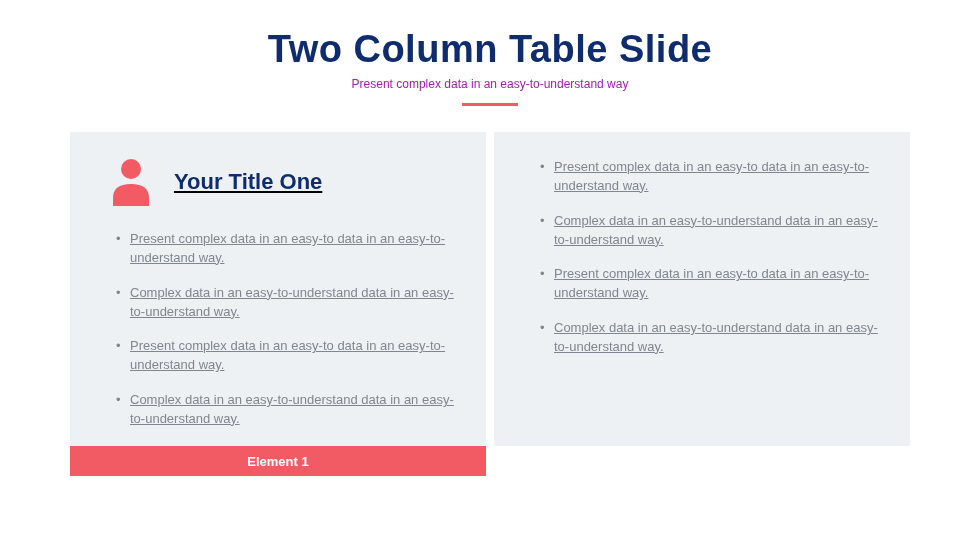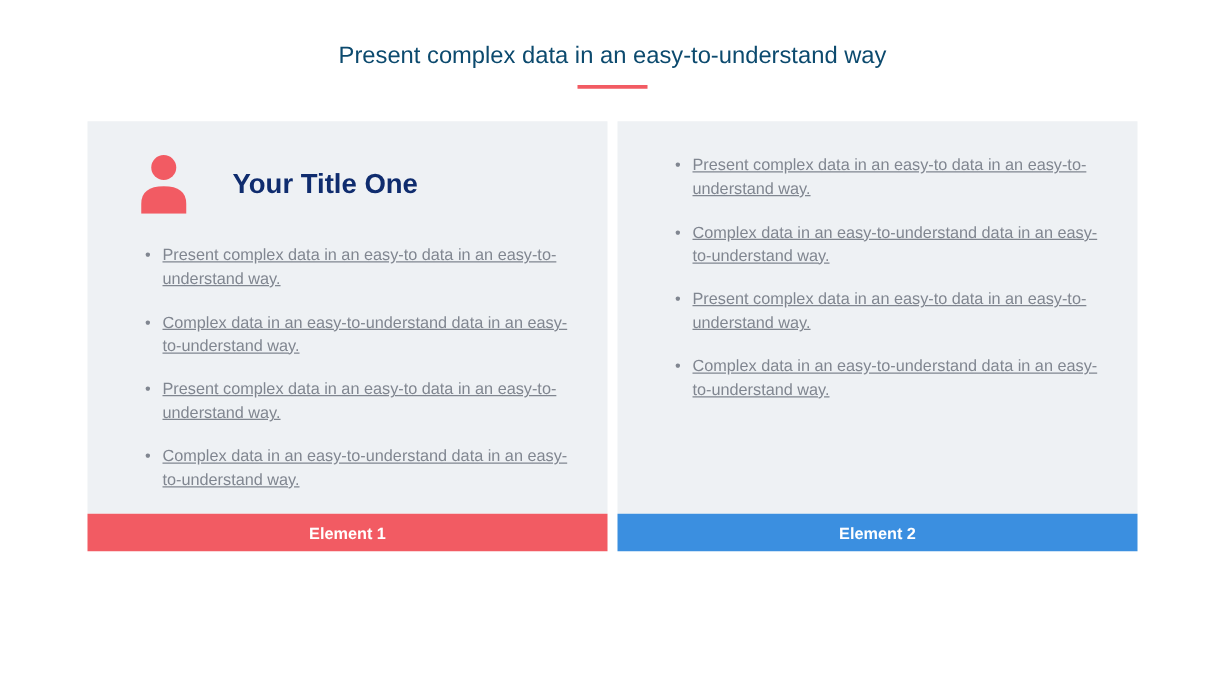--- a/index.html
+++ b/index.html
@@ -18,22 +18,22 @@
     align-items: center;
     padding-top: 28px;
   }
   .title {
     font-size: 38px;
     font-weight: 800;
     color: #0f2c6e;
     letter-spacing: 0.5px;
   }
   .subtitle {
-    font-size: 19px;
-    color: #0c4a6e;
+    font-size: 12px;
+    color: #a21caf;
     margin-top: 6px;
   }
   .divider {
     width: 56px;
     height: 3px;
     margin-top: 12px;
     background: #f25b63;
   }
   .columns {
     display: flex;
@@ -48,23 +48,24 @@
     flex-direction: column;
   }
   .card {
     background: #eef1f4;
     padding: 26px 30px 26px 30px;
     height: 314px;
   }
   .card-header {
     display: flex;
     align-items: center;
-    gap: 34px;
+    gap: 22px;
     margin-bottom: 24px;
     padding-left: 10px;
+    text-decoration: underline;
   }
   .person-icon {
     width: 42px;
     height: 48px;
     flex-shrink: 0;
   }
   .card-title {
     font-size: 22px;
     font-weight: 800;
     color: #0f2c6e;
@@ -99,20 +100,21 @@
     align-items: center;
     justify-content: center;
   }
   .footer-red { background: #f25b63; }
   .footer-blue { background: #3b8fe0; }
 </style>
 </head>
 <body>
 
 <div class="slide">
+  <div class="title">Two Column Table Slide</div>
   <div class="subtitle">Present complex data in an easy-to-understand way</div>
   <div class="divider"></div>
 
   <div class="columns">
 
     <div class="col">
       <div class="card">
         <div class="card-header">
           <svg class="person-icon" viewBox="0 0 42 48">
             <circle cx="21" cy="11" r="10" fill="#f25b63"></circle>
@@ -132,17 +134,16 @@
 
     <div class="col">
       <div class="card">
         <ul class="bullets">
           <li>Present complex data in an easy-to data in an easy-to-understand way.</li>
           <li>Complex data in an easy-to-understand data in an easy-to-understand way.</li>
           <li>Present complex data in an easy-to data in an easy-to-understand way.</li>
           <li>Complex data in an easy-to-understand data in an easy-to-understand way.</li>
         </ul>
       </div>
-      <div class="footer-bar footer-blue">Element 2</div>
     </div>
 
   </div>
 </div>
 
 </body></html>

